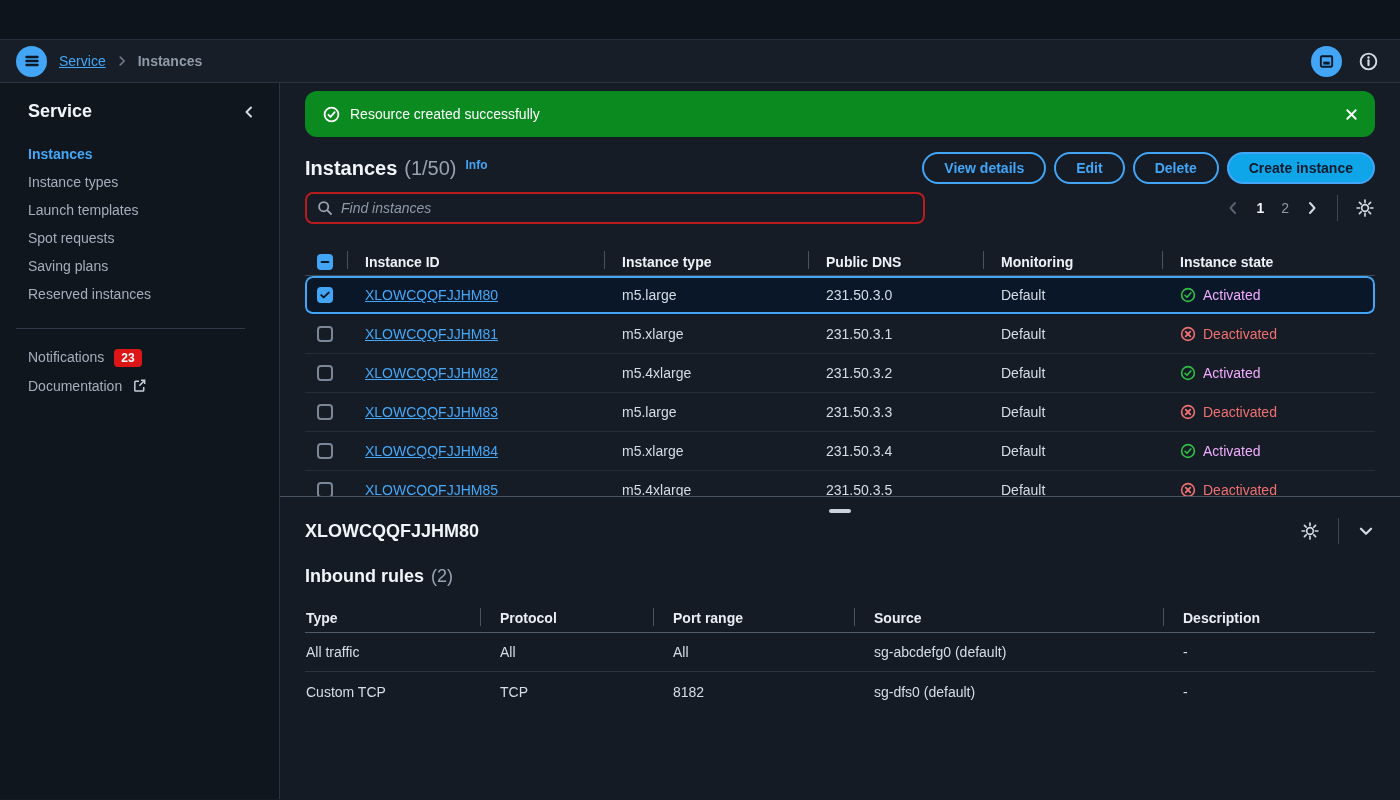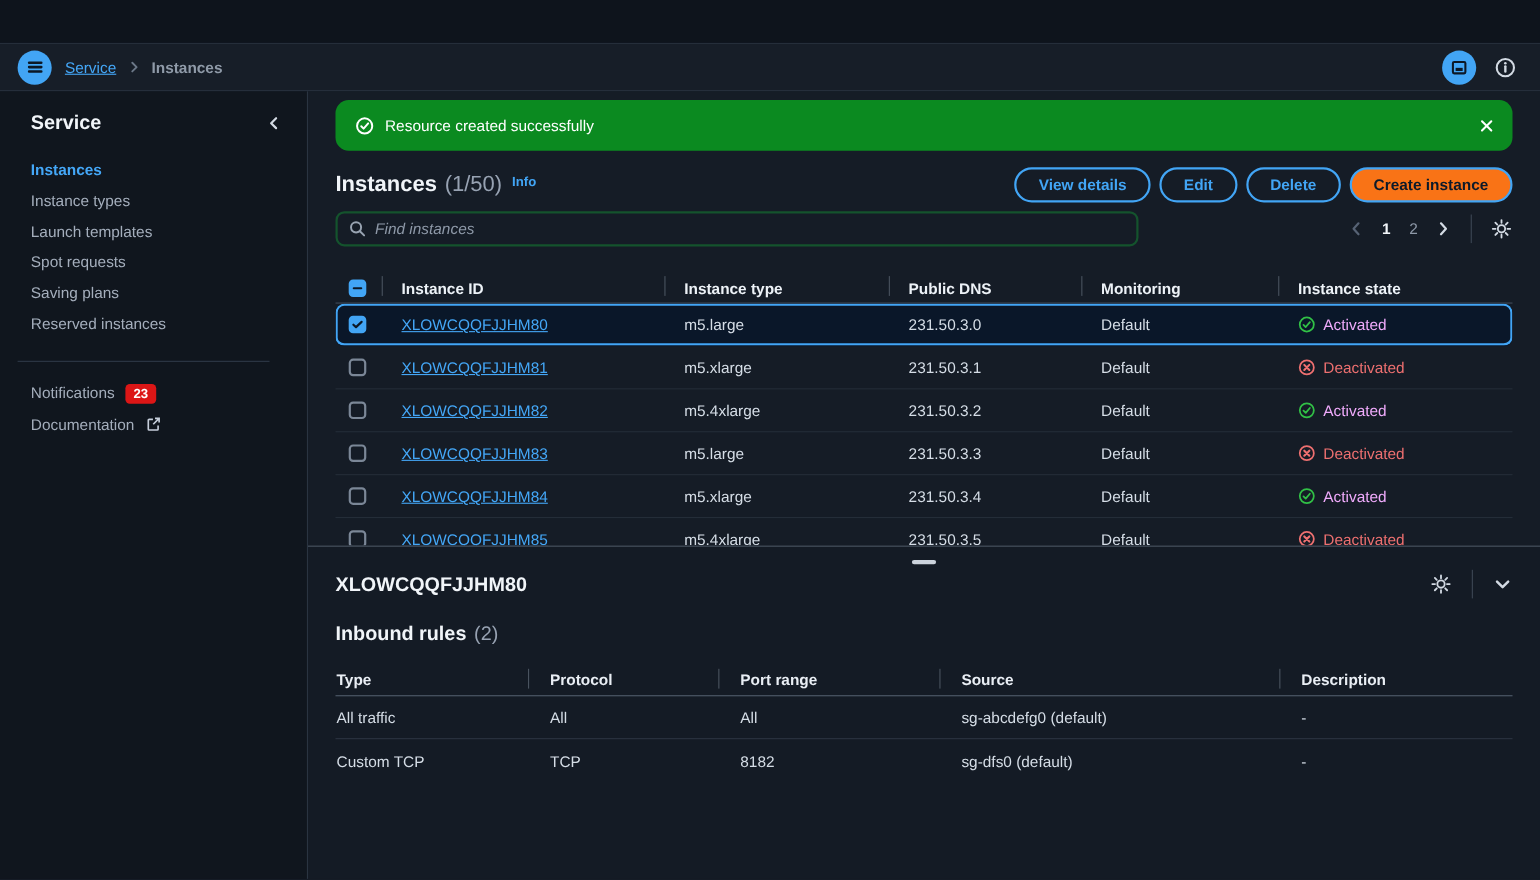--- a/index.html
+++ b/index.html
@@ -61,25 +61,25 @@
   .page-header { margin-top:13px; height:36px; display:flex; align-items:center; }
   .page-title { font-size:20px; font-weight:bold; color:#f1f5f9; }
   .page-counter { font-size:20px; color:#97a2b2; margin-left:7px; font-weight:400; }
   .info-link { font-size:12px; font-weight:bold; color:#42a5f5; margin-left:9px; position:relative; top:-3px; cursor:pointer; }
   .header-actions { margin-left:auto; display:flex; gap:8px; }
   .btn {
     height:32px; border-radius:16px; border:2px solid #42a5f5; background:transparent;
     color:#42a5f5; font-weight:bold; font-size:14px; padding:0 20px; cursor:pointer;
     font-family:inherit;
   }
-  .btn.primary { background:#f97316; border-color:#42a5f5; color:#0c1a2a; }
+  .btn.primary { background:#0ea5e9; border-color:#42a5f5; color:#0c1a2a; }
 
   .toolbar { margin-top:6px; display:flex; align-items:center; }
   .search-box {
-    width:730px; height:32px; border:2px solid #14532d; border-radius:8px;
+    width:620px; height:32px; border:2px solid #b91c1c; border-radius:8px;
     display:flex; align-items:center; padding:0 10px; gap:8px; background:#151c26;
   }
   .search-box input {
     flex:1; background:transparent; border:none; outline:none; color:#d5dde6;
     font-size:14px; font-family:inherit;
   }
   .search-box input::placeholder { color:#8e99a8; font-style:italic; }
   .search-icon { color:#98a3b1; display:flex; }
   .pagination { margin-left:auto; display:flex; align-items:center; gap:13px; }
   .pg-arrow { display:flex; cursor:pointer; }

